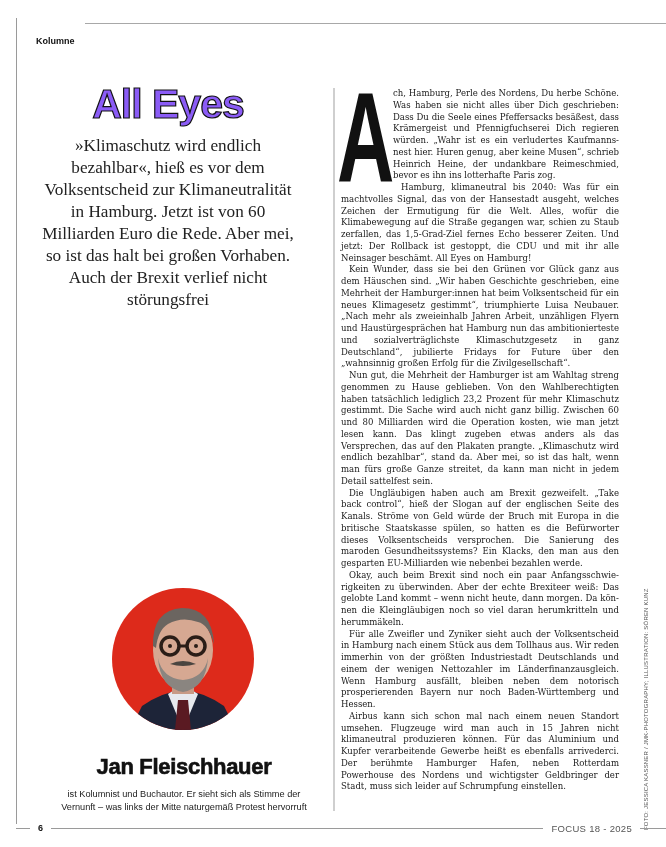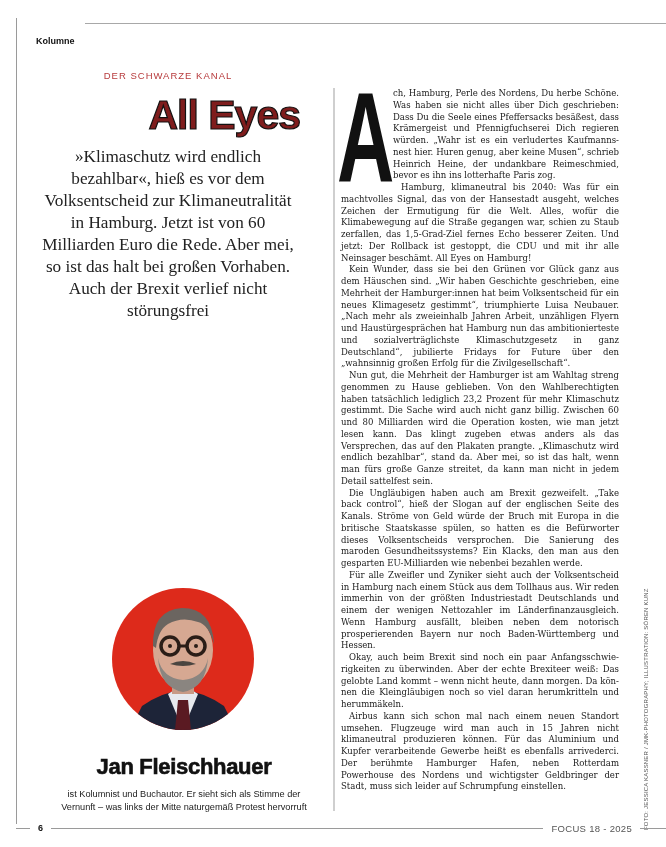--- a/index.html
+++ b/index.html
@@ -6,21 +6,21 @@
     body { width: 666px; height: 847px; position: relative; overflow: hidden; color: #1a1a1a; }
 
     .page-left-rule { position: absolute; left: 16px; top: 18px; width: 1px; height: 806px; background: #9a9a9a; }
 
     .section-header { position: absolute; left: 36px; top: 16px; right: 0; height: 14px; display: flex; align-items: center; }
     .section-label { font-family: "Liberation Sans", sans-serif; font-weight: bold; font-size: 9px; color: #111; padding-right: 10px; margin-top: 36px; }
     .section-line { flex: 1; height: 1px; background: #a8a8a8; }
 
     .left-col { position: absolute; left: 36px; top: 70px; width: 264px; text-align: center; }
     .kicker { font-family: "Liberation Sans", sans-serif; font-size: 9.5px; letter-spacing: 1px; color: #b73a3c; margin: 0; }
-    .headline { font-family: "Liberation Sans", sans-serif; font-weight: 900; font-size: 41px; line-height: 41px; letter-spacing: -1px; margin: 14px 0 10px; color: #7f1d1d; text-align: right; -webkit-text-stroke: 1.2px #111; }
+    .headline { font-family: "Liberation Sans", sans-serif; font-weight: 900; font-size: 41px; line-height: 41px; letter-spacing: -1px; margin: 14px 0 10px; color: #8b5cf6; -webkit-text-stroke: 1.2px #111; }
     .lede { font-family: "Liberation Serif", serif; font-size: 17.2px; line-height: 22px; color: #222; margin: 0; }
 
     .portrait { position: absolute; left: 112px; top: 588px; width: 142px; height: 142px; border-radius: 50%; background: #dd2a1b; overflow: hidden; }
     .portrait svg { display: block; }
 
     .author-name { position: absolute; left: 36px; top: 738px; width: 264px; text-align: center; font-family: "Liberation Sans", sans-serif; font-weight: 900; font-size: 22px; letter-spacing: -0.3px; color: #111; -webkit-text-stroke: 0.6px #111; margin: 16px; }
     .author-bio { position: absolute; left: 36px; top: 772px; width: 264px; text-align: center; font-family: "Liberation Sans", sans-serif; font-size: 9.2px; line-height: 12.5px; color: #222; margin: 16px; }
 
     .col-rule { position: absolute; left: 333px; top: 88px; width: 2px; height: 723px; background: #cfcfcf; }
 
@@ -42,21 +42,20 @@
 <body>
 
 <div class="page-left-rule"></div>
 
 <div class="section-header">
   <span class="section-label">Kolumne</span>
   <span class="section-line"></span>
 </div>
 
 <div class="left-col">
-  <p class="kicker">DER SCHWARZE KANAL</p>
   <h1 class="headline">
     <span>All Eyes</span><br>
   </h1>
   <p class="lede">»Klimaschutz wird endlich bezahlbar«, hieß es vor dem Volksentscheid zur Klimaneutralität in Hamburg. Jetzt ist von 60 Milliarden Euro die Rede. Aber mei, so ist das halt bei großen Vorhaben. Auch der Brexit verlief nicht störungsfrei</p>
 </div>
 
 <div class="portrait">
   <svg width="142" height="142" viewBox="0 0 142 142">
 
     <path d="M18 142 L30 118 Q50 104 71 102 Q92 104 112 118 L124 142 Z" fill="#1d2438"></path>
@@ -87,22 +86,22 @@
 <p class="author-bio">ist Kolumnist und Buchautor. Er sieht sich als Stimme der Vernunft – was links der Mitte naturgemäß Protest hervorruft</p>
 
 <div class="col-rule"></div>
 
 <div class="body-col">
   <p class="first"><span class="dropcap">A</span><span>ch, Hamburg, Perle des Nordens, Du herbe Schöne. Was haben sie nicht alles über Dich geschrieben: Dass Du die Seele eines Pfeffersacks besäßest, dass Krämergeist und Pfennigfuchserei Dich regieren würden. „Wahr ist es ein verludertes Kaufmanns­nest hier. Huren genug, aber keine Musen“, schrieb Heinrich Heine, der undankbare Reimeschmied, bevor es ihn ins lotterhafte Paris zog.</span></p>
   <p>Hamburg, klimaneutral bis 2040: Was für ein machtvolles Signal, das von der Hansestadt ausgeht, welches Zeichen der Ermutigung für die Welt. Alles, wofür die Klimabewegung auf die Straße gegangen war, schien zu Staub zerfallen, das 1,5-Grad-Ziel fernes Echo besserer Zeiten. Und jetzt: Der Rollback ist gestoppt, die CDU und mit ihr alle Neinsager beschämt. All Eyes on Hamburg!</p>
   <p>Kein Wunder, dass sie bei den Grünen vor Glück ganz aus dem Häuschen sind. „Wir haben Geschichte geschrieben, eine Mehr­heit der Hamburger:innen hat beim Volksentscheid für ein neu­es Klimagesetz gestimmt“, triumphierte Luisa Neubauer. „Nach mehr als zweieinhalb Jahren Arbeit, unzähligen Flyern und Haus­türgesprächen hat Hamburg nun das ambitionierteste und sozi­alverträglichste Klimaschutzgesetz in ganz Deutschland“, jubi­lierte Fridays for Future über den „wahnsinnig großen Erfolg für die Zivilgesellschaft“.</p>
   <p>Nun gut, die Mehrheit der Hamburger ist am Wahltag streng genommen zu Hause geblieben. Von den Wahlberechtigten haben tatsächlich lediglich 23,2 Prozent für mehr Klimaschutz gestimmt. Die Sache wird auch nicht ganz billig. Zwischen 60 und 80 Mil­liarden wird die Operation kosten, wie man jetzt lesen kann. Das klingt zugeben etwas anders als das Versprechen, das auf den Plakaten prangte. „Klimaschutz wird endlich bezahlbar“, stand da. Aber mei, so ist das halt, wenn man fürs große Ganze streitet, da kann man nicht in jedem Detail sattelfest sein.</p>
   <p>Die Ungläubigen haben auch am Brexit gezweifelt. „Take back control“, hieß der Slogan auf der englischen Seite des Kanals. Ströme von Geld würde der Bruch mit Europa in die britische Staatskasse spülen, so hatten es die Befürworter dieses Volksent­scheids versprochen. Die Sanierung des maroden Gesundheits­systems? Ein Klacks, den man aus den gesparten EU-Milliarden wie nebenbei bezahlen werde.</p>
+  <p>Okay, auch beim Brexit sind noch ein paar Anfangsschwie­rigkeiten zu überwinden. Aber der echte Brexiteer weiß: Das gelobte Land kommt – wenn nicht heute, dann morgen. Da kön­nen die Kleingläubigen noch so viel daran herumkritteln und herummäkeln.</p>
   <p>Für alle Zweifler und Zyniker sieht auch der Volksentscheid in Hamburg nach einem Stück aus dem Tollhaus aus. Wir reden immerhin von der größten Industriestadt Deutschlands und einem der wenigen Nettozahler im Länderfinanzausgleich. Wenn Ham­burg ausfällt, bleiben neben dem notorisch prosperierenden Bay­ern nur noch Baden-Württemberg und Hessen.</p>
-  <p>Okay, auch beim Brexit sind noch ein paar Anfangsschwie­rigkeiten zu überwinden. Aber der echte Brexiteer weiß: Das gelobte Land kommt – wenn nicht heute, dann morgen. Da kön­nen die Kleingläubigen noch so viel daran herumkritteln und herummäkeln.</p>
   <p>Airbus kann sich schon mal nach einem neuen Standort umse­hen. Flugzeuge wird man auch in 15 Jahren nicht klimaneutral produzieren können. Für das Aluminium und Kupfer verarbeiten­de Gewerbe heißt es ebenfalls arrivederci. Der berühmte Ham­burger Hafen, neben Rotterdam Powerhouse des Nordens und wichtigster Geldbringer der Stadt, muss sich leider auf Schrump­fung einstellen.</p>
 </div>
 
 <div class="credit">FOTO: JESSICA KASSNER / JMK-PHOTOGRAPHY; ILLUSTRATION: SÖREN KUNZ</div>
 
 <div class="footer">
   <span class="footer-line-start"></span>
   <span class="page-number">6</span>
   <span class="footer-line"></span>
   <span class="magazine-issue">FOCUS 18 - 2025</span>

